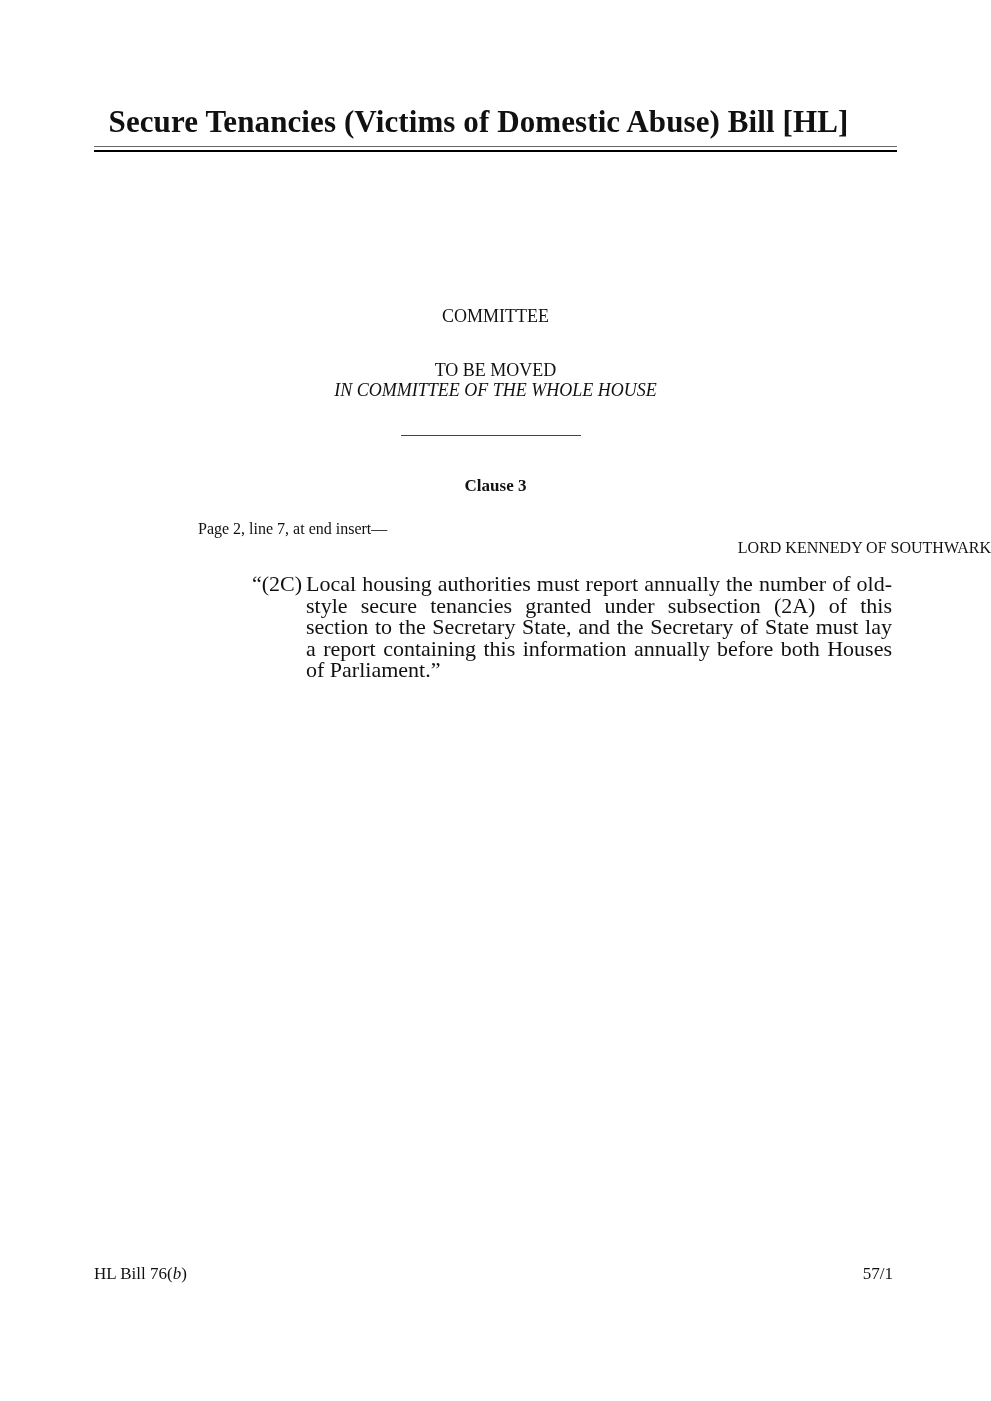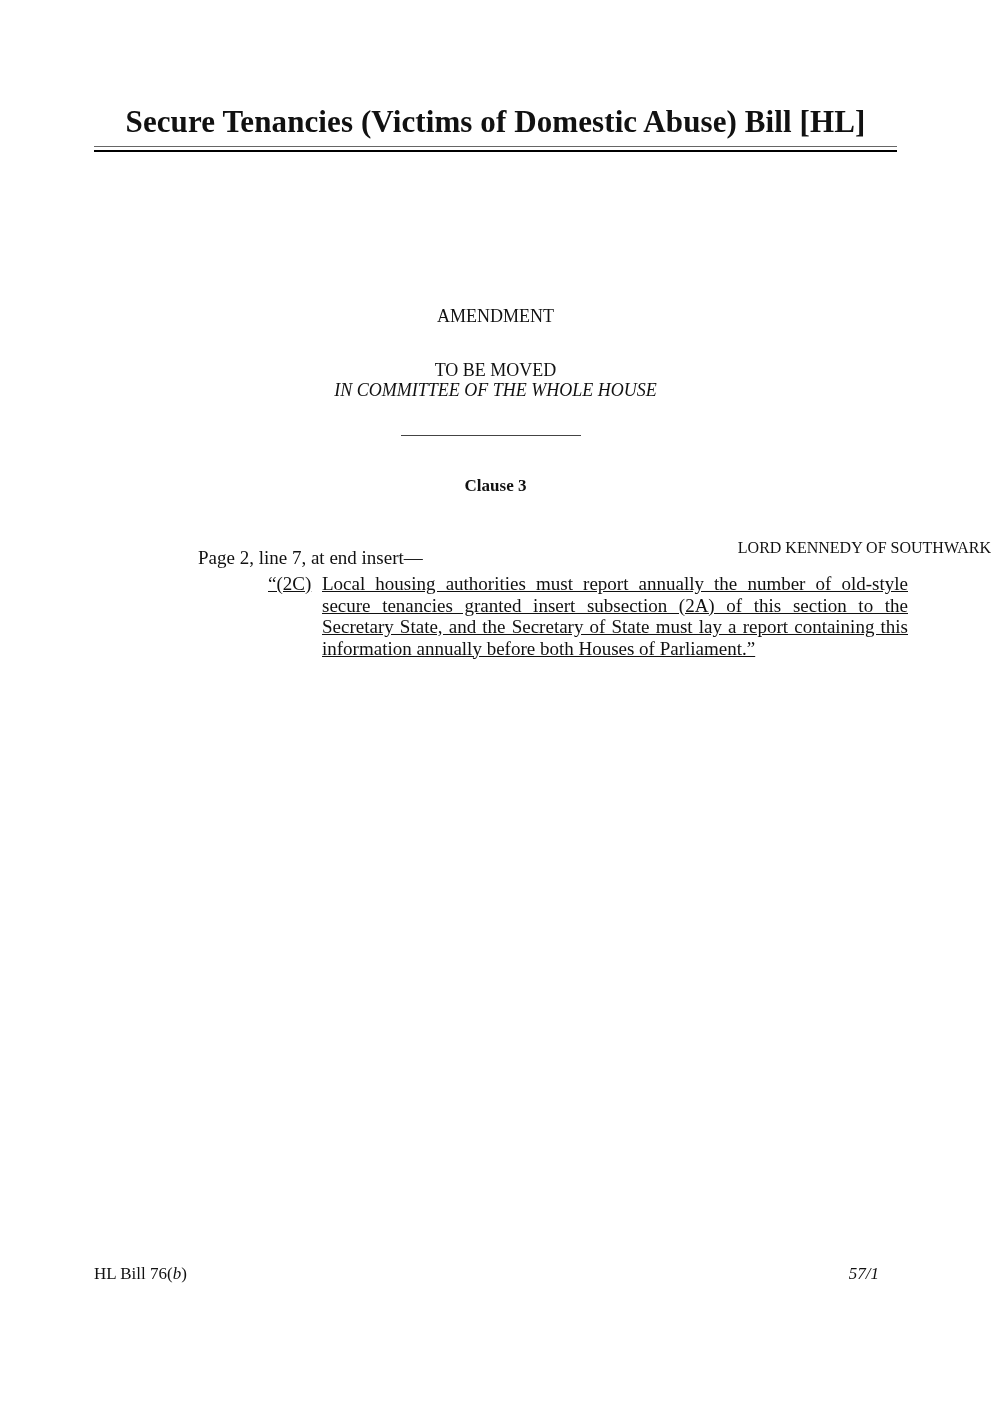--- a/index.html
+++ b/index.html
@@ -1,57 +1,56 @@
 <!DOCTYPE html>
 <html><head>
   <meta charset="utf-8">
   <style>
     html, body { margin: 0; padding: 0; background: #ffffff; }
     body {
       width: 991px; height: 1401px; position: relative; overflow: hidden;
       font-family: "Liberation Serif", "DejaVu Serif", serif; color: #111;
     }
     .title {
-      position: absolute; left: 94px; width: 803px; top: 104px;
+      position: absolute; left: 77px; width: 803px; top: 104px;
       text-align: center; font-weight: bold; font-size: 31px; letter-spacing: 0.1px;
       white-space: nowrap;
     }
     .rule-thin { position: absolute; left: 94px; width: 803px; top: 146px; height: 1px; background: #666; }
     .rule-thick { position: absolute; left: 94px; width: 803px; top: 150px; height: 2px; background: #000; }
     .center { position: absolute; left: 0; width: 991px; text-align: center; font-size: 18px; }
     .short-rule { position: absolute; left: 401px; width: 180px; top: 435px; height: 1px; background: #444; }
     .clause { font-weight: bold; font-size: 17px; }
-    .instr { position: absolute; left: 198px; top: 547px; font-size: 19px; }
+    .instr { position: absolute; left: 198px; top: 520px; font-size: 16px; }
     .amend {
-      position: absolute; left: 268px; top: 573px; width: 640px; font-size: 19px; line-height: 21.5px;
+      position: absolute; left: 252px; top: 573px; width: 640px; font-size: 22px; line-height: 21.5px;
       display: flex;
-      text-decoration: underline;
     }
     .amend .num { width: 54px; flex: none; }
     .amend .text { text-align: justify; flex: 1; }
     .footer-left { position: absolute; left: 94px; top: 1264px; font-size: 17px; }
-    .footer-right { position: absolute; right: 112px; top: 1264px; font-size: 17px; font-style: italic; }
+    .footer-right { position: absolute; right: 98px; top: 1264px; font-size: 17px; }
   </style>
 </head>
 <body>
 
 <div class="title">Secure Tenancies (Victims of Domestic Abuse) Bill [HL]</div>
 <div class="rule-thin"></div>
 <div class="rule-thick"></div>
 
-<div class="center" style="top:306px;">AMENDMENT</div>
+<div class="center" style="top:306px;">COMMITTEE</div>
 <div class="center" style="top:343px;margin-top:17px;">TO BE MOVED</div>
 <div class="center" style="top:380px;font-style:italic;">IN COMMITTEE OF THE WHOLE HOUSE</div>
 
 <div class="short-rule"></div>
 
 <div class="center clause" style="top:476px;">Clause 3</div>
 <div class="center" style="top:539px; font-size:16px;text-align:right;">LORD KENNEDY OF SOUTHWARK</div>
 
 <div class="instr">Page 2, line 7, at end insert—</div>
 
 <div class="amend">
   <span class="num">“(2C)</span>
-  <span class="text">Local housing authorities must report annually the number of old-style secure tenancies granted insert subsection (2A) of this section to the Secretary State, and the Secretary of State must lay a report containing this information annually before both Houses of Parliament.”</span>
+  <span class="text">Local housing authorities must report annually the number of old-style secure tenancies granted under subsection (2A) of this section to the Secretary State, and the Secretary of State must lay a report containing this information annually before both Houses of Parliament.”</span>
 </div>
 
 <div class="footer-left"><span>HL Bill 76(</span><i>b</i><span>)</span></div>
 <div class="footer-right">57/1</div>
 
 </body></html>

